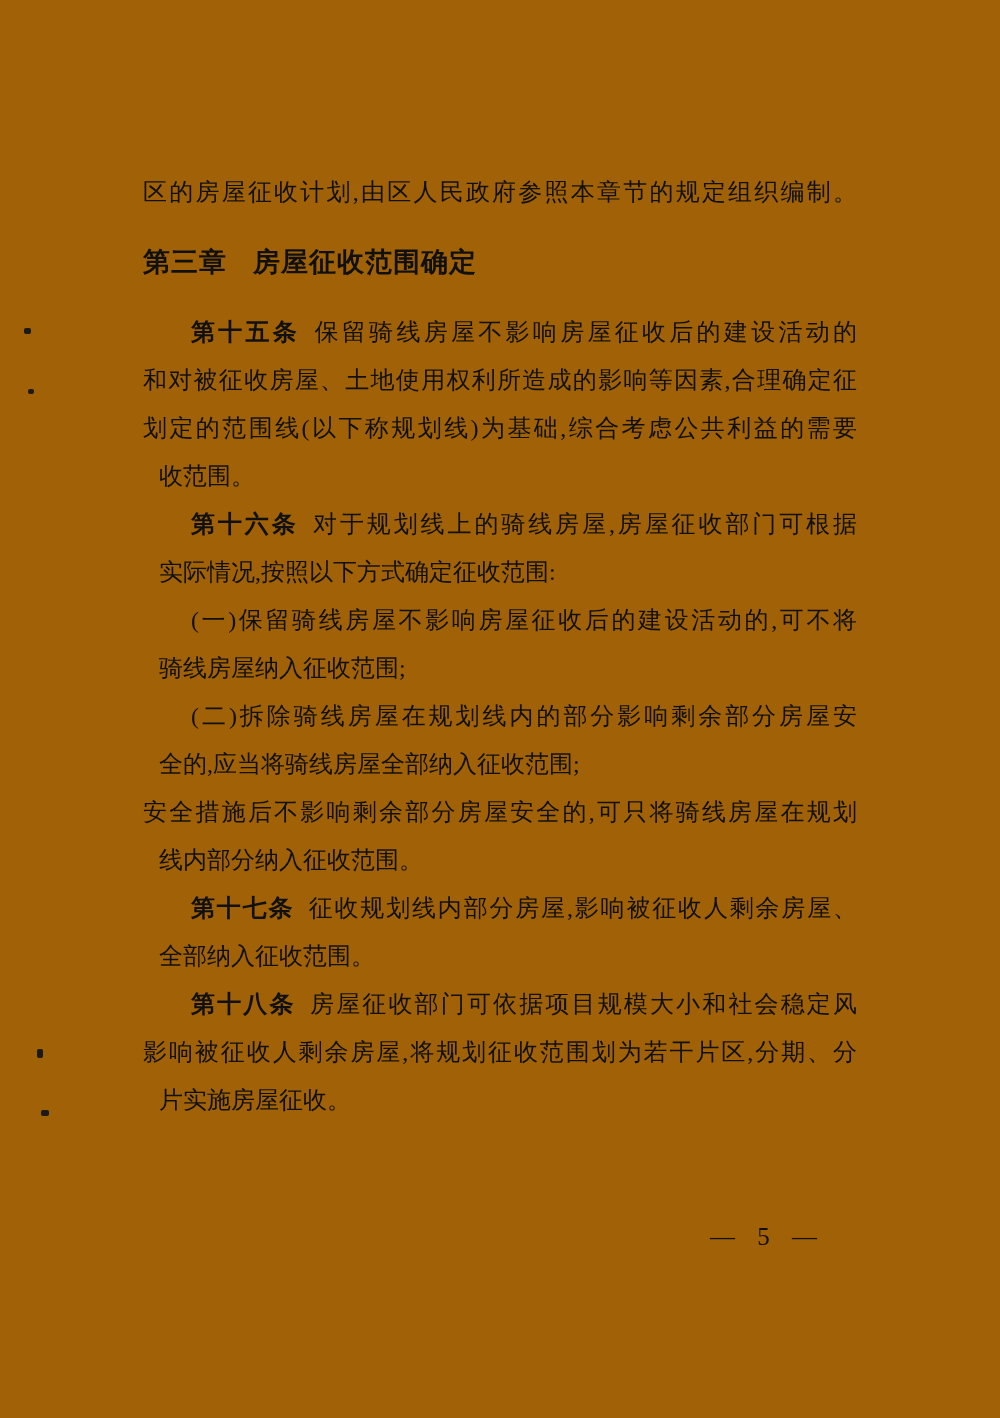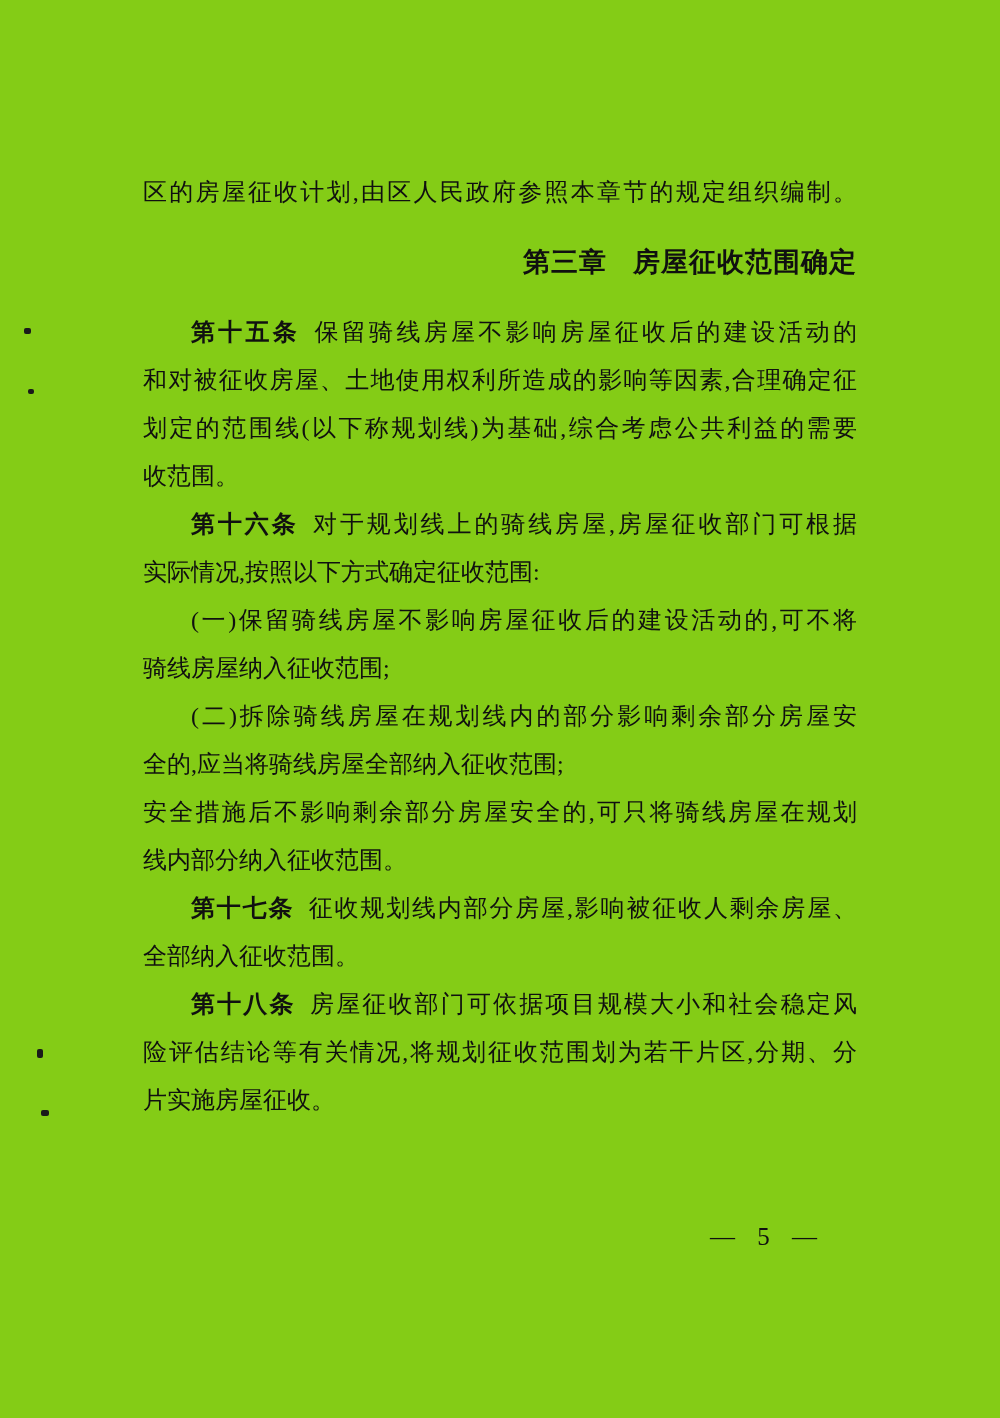--- a/index.html
+++ b/index.html
@@ -5,21 +5,21 @@
   html, body {
     margin: 0;
     padding: 0;
     background: #e8e8e8;
   }
   .page {
     position: relative;
     width: 1000px;
     height: 1418px;
     margin: 0 auto;
-    background: #84cc16;
+    background: #a16207;
     color: #101010;
     font-family: "Liberation Serif", serif;
     overflow: hidden;
   }
   .content {
     position: absolute;
     left: 143px;
     top: 168px;
     width: 714px;
   }
@@ -27,35 +27,36 @@
     font-size: 24px;
     line-height: 48px;
     height: 48px;
     text-align: justify;
     text-align-last: justify;
     text-justify: inter-character;
     overflow: hidden;
   }
   .jline.last {
     text-align-last: left;
+    margin-left: 16px;
   }
   .jline.indent {
     padding-left: 48px;
     width: 666px;
   }
   .art-label {
     font-weight: 700;
     font-family: Liberation Sans, sans-serif;
     margin-right: 0.6em;
   }
   .heading {
     margin: 22px 0;
     height: 48px;
     line-height: 48px;
-    text-align: right;
+    text-align: left;
     font-size: 27px;
     font-weight: 700;
     font-family: "Liberation Sans", sans-serif;
     letter-spacing: 1px;
   }
   .heading .hgap {
     display: inline-block;
     width: 26px;
   }
   .footer {
@@ -132,21 +133,21 @@
       <div class="jline indent">
         <span class="art-label">第十七条</span><span>征收规划线内部分房屋,影响被征收人剩余房屋、</span>
       </div>
       <div class="jline last">全部纳入征收范围。</div>
     </div>
 
     <div>
       <div class="jline indent">
         <span class="art-label">第十八条</span><span>房屋征收部门可依据项目规模大小和社会稳定风</span>
       </div>
-      <div class="jline">险评估结论等有关情况,将规划征收范围划为若干片区,分期、分</div>
+      <div class="jline">影响被征收人剩余房屋,将规划征收范围划为若干片区,分期、分</div>
       <div class="jline last">片实施房屋征收。</div>
     </div>
 
   </div>
 
   <div class="footer">— 5 —</div>
 
 </div>
 
 </body></html>

